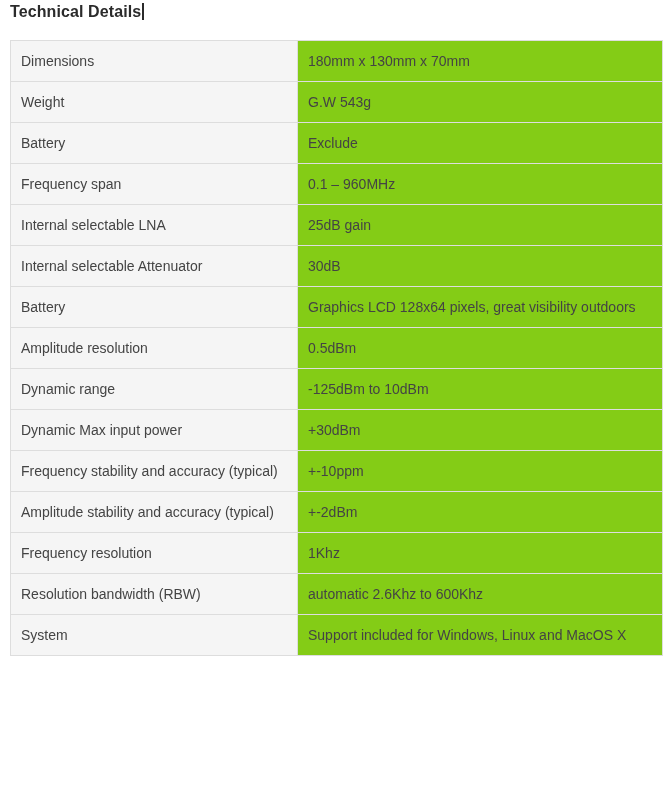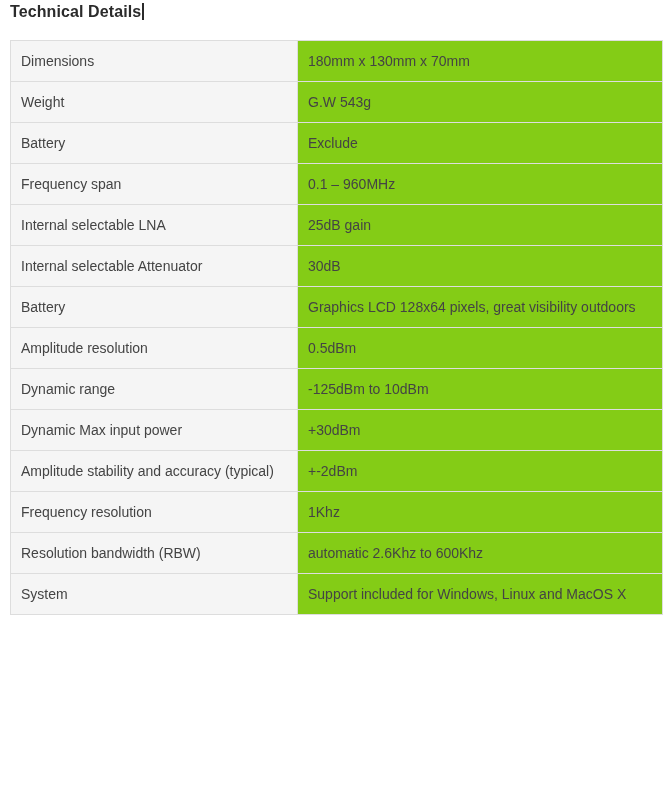--- a/index.html
+++ b/index.html
@@ -106,20 +106,24 @@
     <td class="label-cell">Dynamic range</td>
     <td class="value-cell">-125dBm to 10dBm</td>
   </tr>
 
   <tr>
     <td class="label-cell">Dynamic Max input power</td>
     <td class="value-cell">+30dBm</td>
   </tr>
 
 
+  <tr>
+    <td class="label-cell">Frequency stability and accuracy (typical)</td>
+    <td class="value-cell">+-10ppm</td>
+  </tr>
 
   <tr>
     <td class="label-cell">Amplitude stability and accuracy (typical)</td>
     <td class="value-cell">+-2dBm</td>
   </tr>
 
   <tr>
     <td class="label-cell">Frequency resolution</td>
     <td class="value-cell">1Khz</td>
   </tr>

